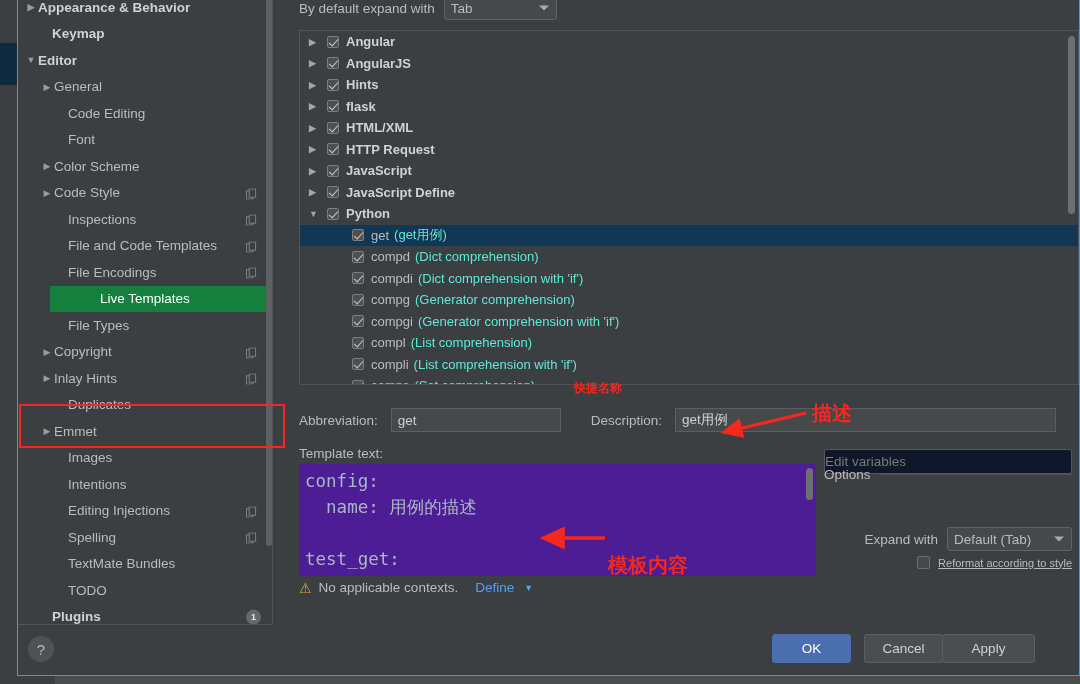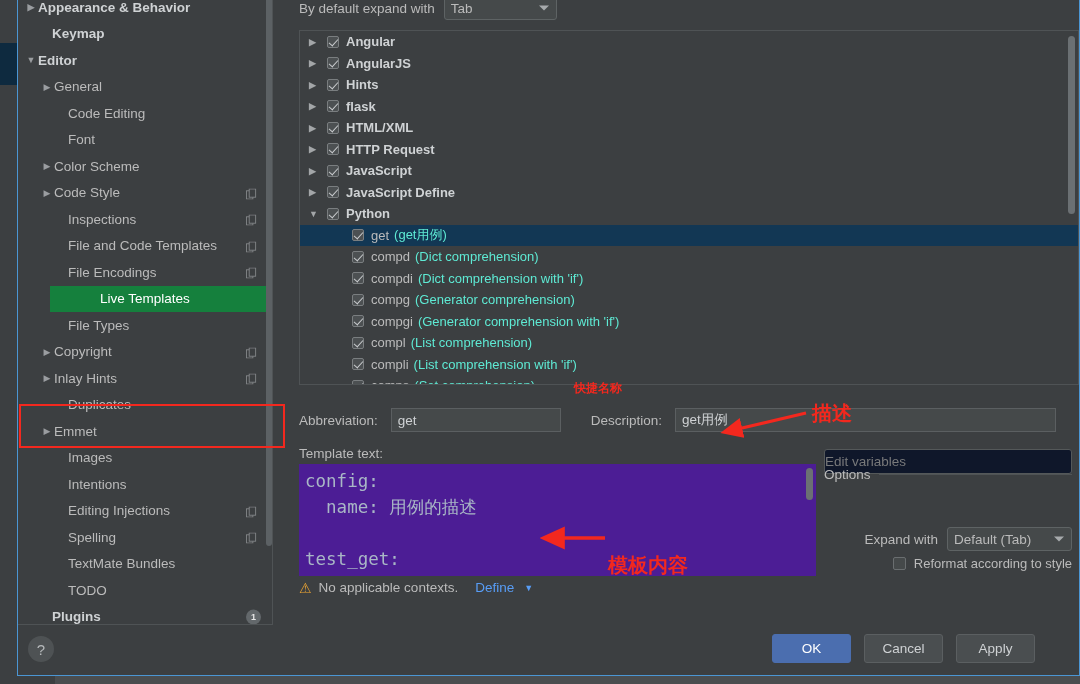--- a/index.html
+++ b/index.html
@@ -141,36 +141,36 @@
     border:1px solid #545859; border-radius:3px; background:#0f172a;
     color:#78797a; font-size:13.5px; display:flex; align-items:center; 
   }
   .options-hdr{ position:absolute; left:550px; top:473px; width:248px; display:flex; align-items:center; gap:8px; }
   .options-hdr .t{ font-size:13.5px; color:#bbbbbb; }
   .options-hdr .line{ flex:1; height:1px; background:#4f5355; }
   .expandwith{ position:absolute; left:550px; top:533px; width:248px; display:flex; align-items:center; justify-content:flex-end; gap:9px; }
   #expandwith-combo{ width:125px; }
   .reformat-row{ position:absolute; left:550px; top:562px; width:248px; display:flex; align-items:center; justify-content:flex-end; gap:8px; }
   .cbx2{ width:13px; height:13px; background:#45494a; border:1px solid #6a6e70; border-radius:2px; }
-  .reformat-row .t{ font-size:13px; color:#bbbbbb; }
+  .reformat-row .t{ font-size:11px; color:#bbbbbb;text-decoration:underline; }
 
   
   .bottombar{ position:absolute; left:0; top:631px; right:0; height:50px; background:#3c3f41; }
   .help-btn{
     position:absolute; left:10px; top:11px; width:26px; height:26px; border-radius:50%;
     background:#4e5254; color:#b6b9bb; display:flex; align-items:center; justify-content:center;
     font-size:15px;
   }
   .btn{
     position:absolute; top:9px; height:29px; border-radius:3px; font-size:13.5px;
     display:flex; align-items:center; justify-content:center; border:1px solid #5b5f61; background:#4a4e50; color:#cfd2d4;
   }
   #ok-button{ right:228px; width:79px; background:#4b6eaf; border-color:#4b6eaf; color:#ffffff; }
   #cancel-button{ right:136px; width:79px; }
-  #apply-button{ right:44px; width:79px; }
+  #apply-button{ right:44px; width:93px; }
 
   
   .anno{ position:absolute; color:#f3281e; font-family:"DejaVu Sans", sans-serif; font-weight:bold; pointer-events:none; }
   #anno-abbrev{ left:574px; top:380px; font-size:12px; }
   #anno-desc{ left:812px; top:400px; font-size:20px; }
   #anno-tmpl{ left:608px; top:525px; font-size:20px;margin-top:27px; }
   svg.arrow-svg{ position:absolute; overflow:visible; pointer-events:none; }
 </style>
 </head>
 <body>

